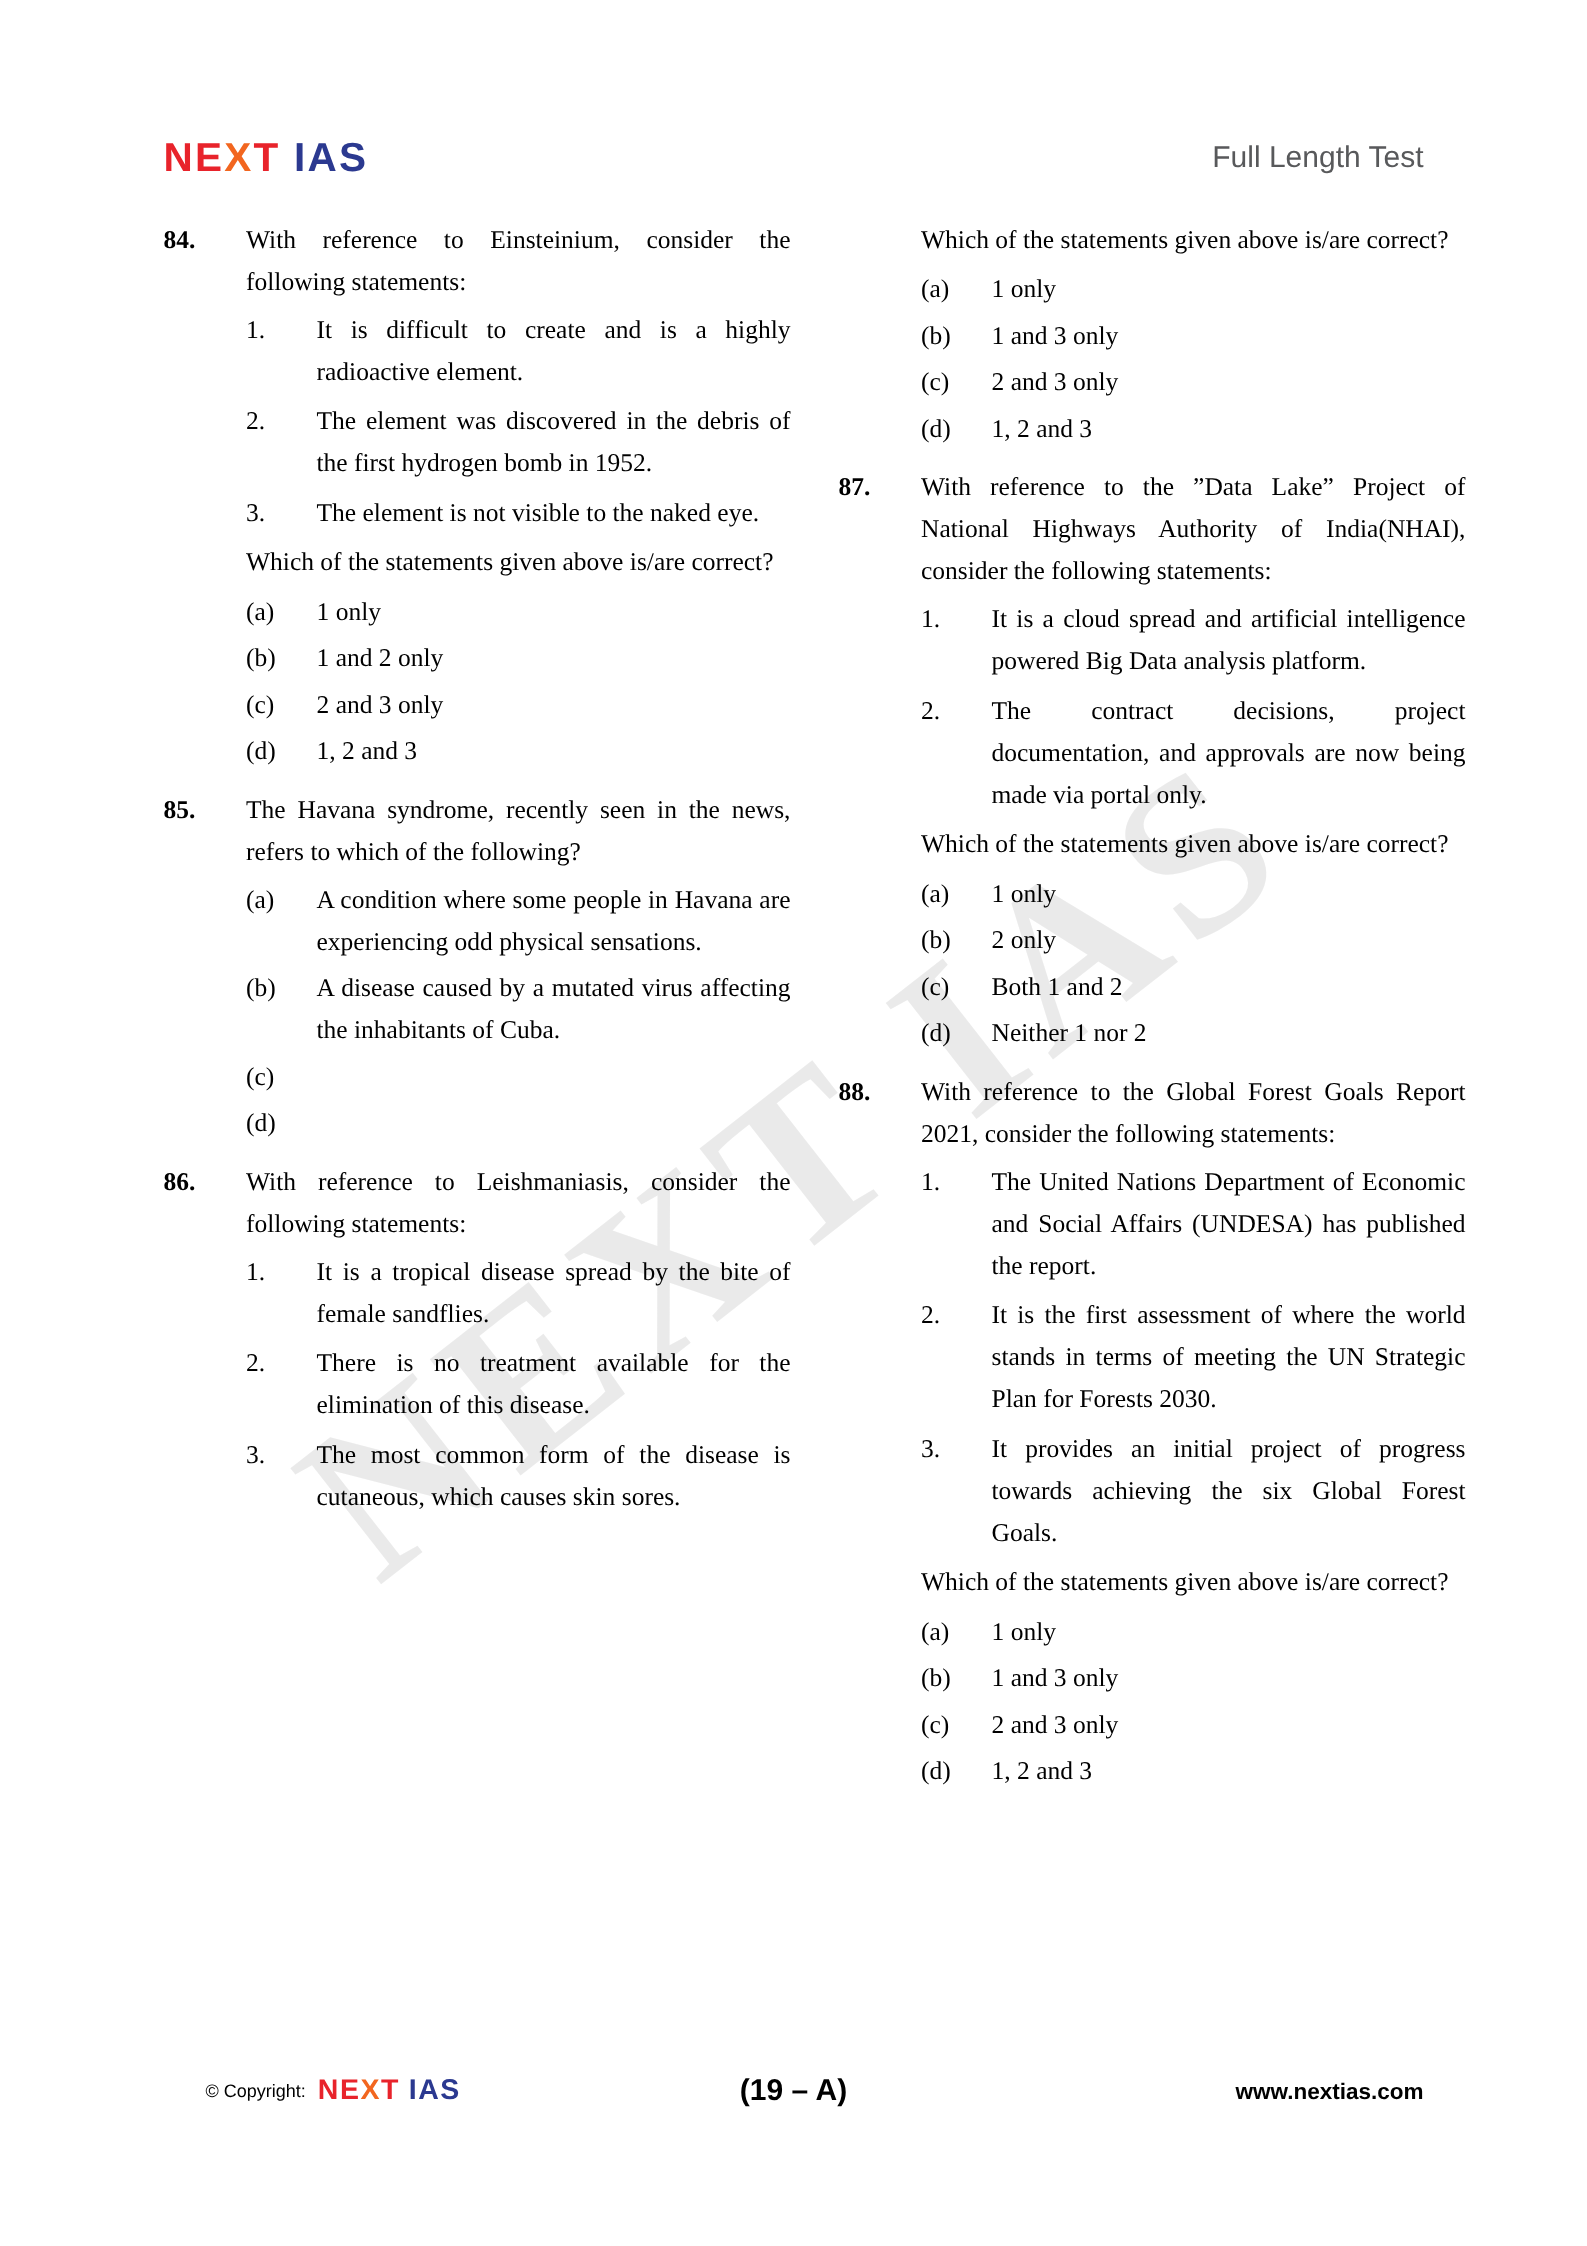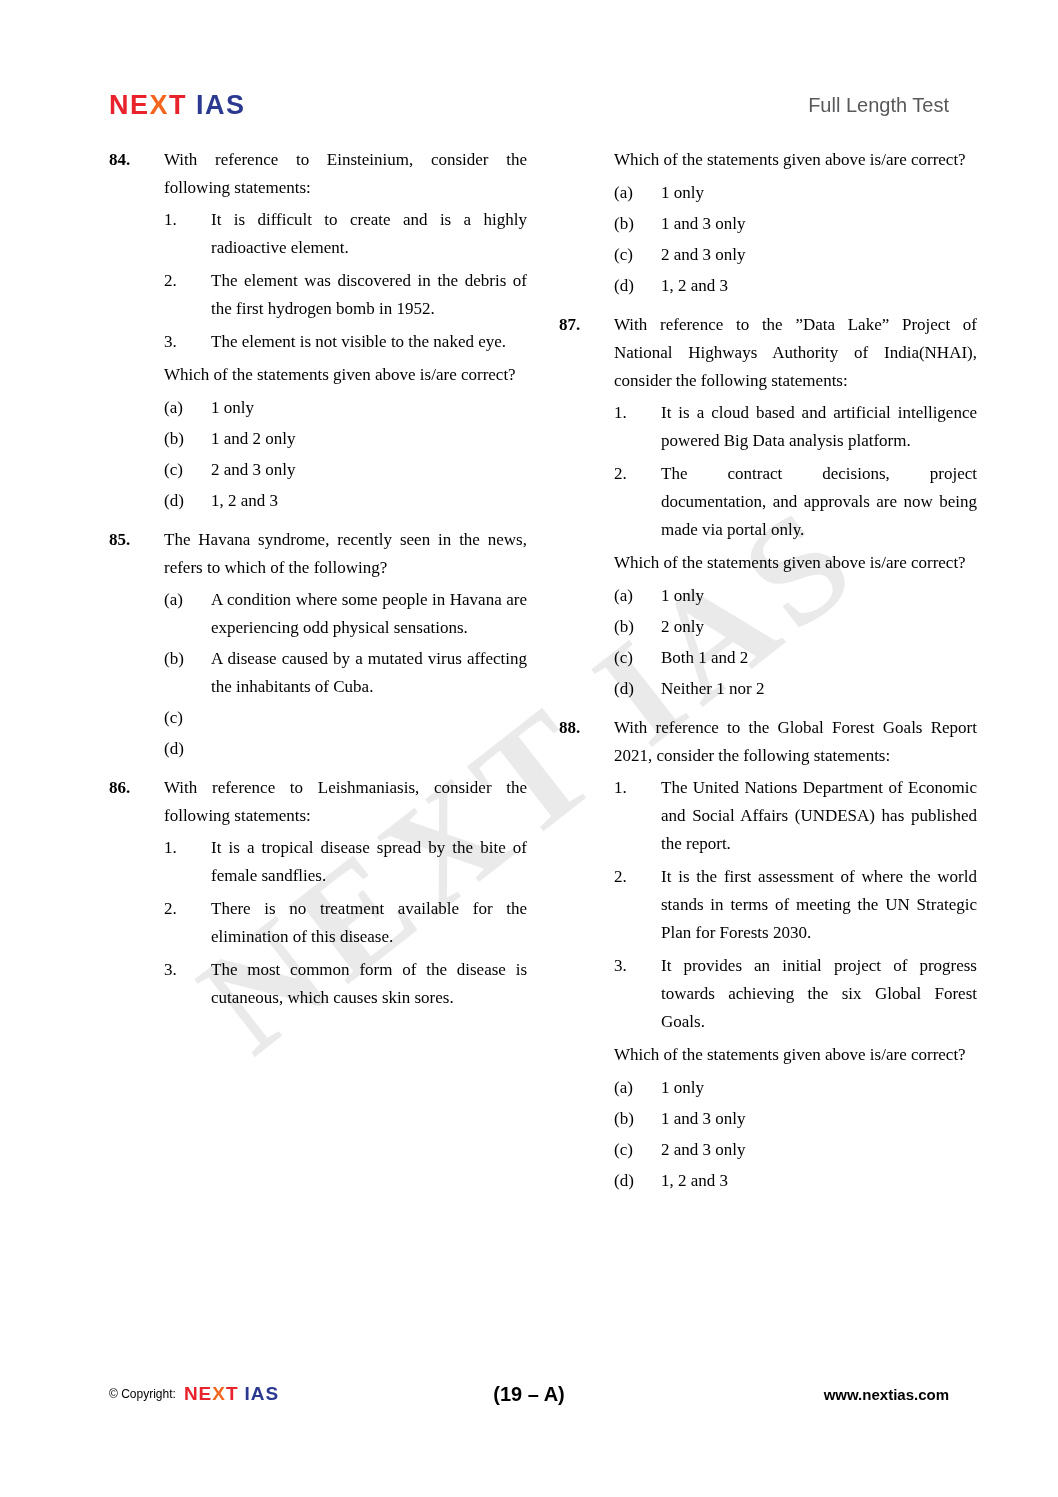--- a/index.html
+++ b/index.html
@@ -67,21 +67,21 @@
   .o-text { flex:1; text-align:justify; }
 
   
   .footer {
     position:absolute; left:95px; right:95px; bottom:92px;
     display:flex; justify-content:space-between; align-items:center;
     font-family:"Liberation Sans", sans-serif;
     z-index:2;
   }
   .footer-left { display:flex; align-items:center; gap:8px; }
-  .copyright-label { font-size:12px; color:#000; }
+  .copyright-label { font-size:12px; color:#000;margin-left:28px; }
   .footer-logo {
     font-family:"Liberation Sans", sans-serif;
     font-weight:700; font-size:19px; letter-spacing:1px; white-space:nowrap;
   }
   .footer-logo .lg-red    { color:#e8232b; }
   .footer-logo .lg-orange { color:#f2661f; }
   .footer-logo .lg-blue   { color:#2b3990; margin-left:6px; }
   .page-number {
     position:absolute; left:50%; transform:translateX(-50%);
     font-weight:700; font-size:20px; color:#000;text-align:right;
@@ -218,21 +218,21 @@
         </div>
       </article>
 
       <article class="question">
         <span class="q-num">87.</span>
         <div class="q-body">
           <p class="q-stem">With reference to the ”Data Lake” Project of National Highways Authority of India(NHAI), consider the following statements:</p>
           <div class="statements">
             <div class="stmt">
               <span class="s-num">1.</span>
-              <span class="s-text">It is a cloud based and artificial intelligence powered Big Data analysis platform.</span>
+              <span class="s-text">It is a cloud spread and artificial intelligence powered Big Data analysis platform.</span>
             </div>
             <div class="stmt">
               <span class="s-num">2.</span>
               <span class="s-text">The contract decisions, project documentation, and approvals are now being made via portal only.</span>
             </div>
           </div>
           <p class="q-ask">Which of the statements given above is/are correct?</p>
           <div class="options">
             <div class="option">
               <span class="o-label">(a)</span>

